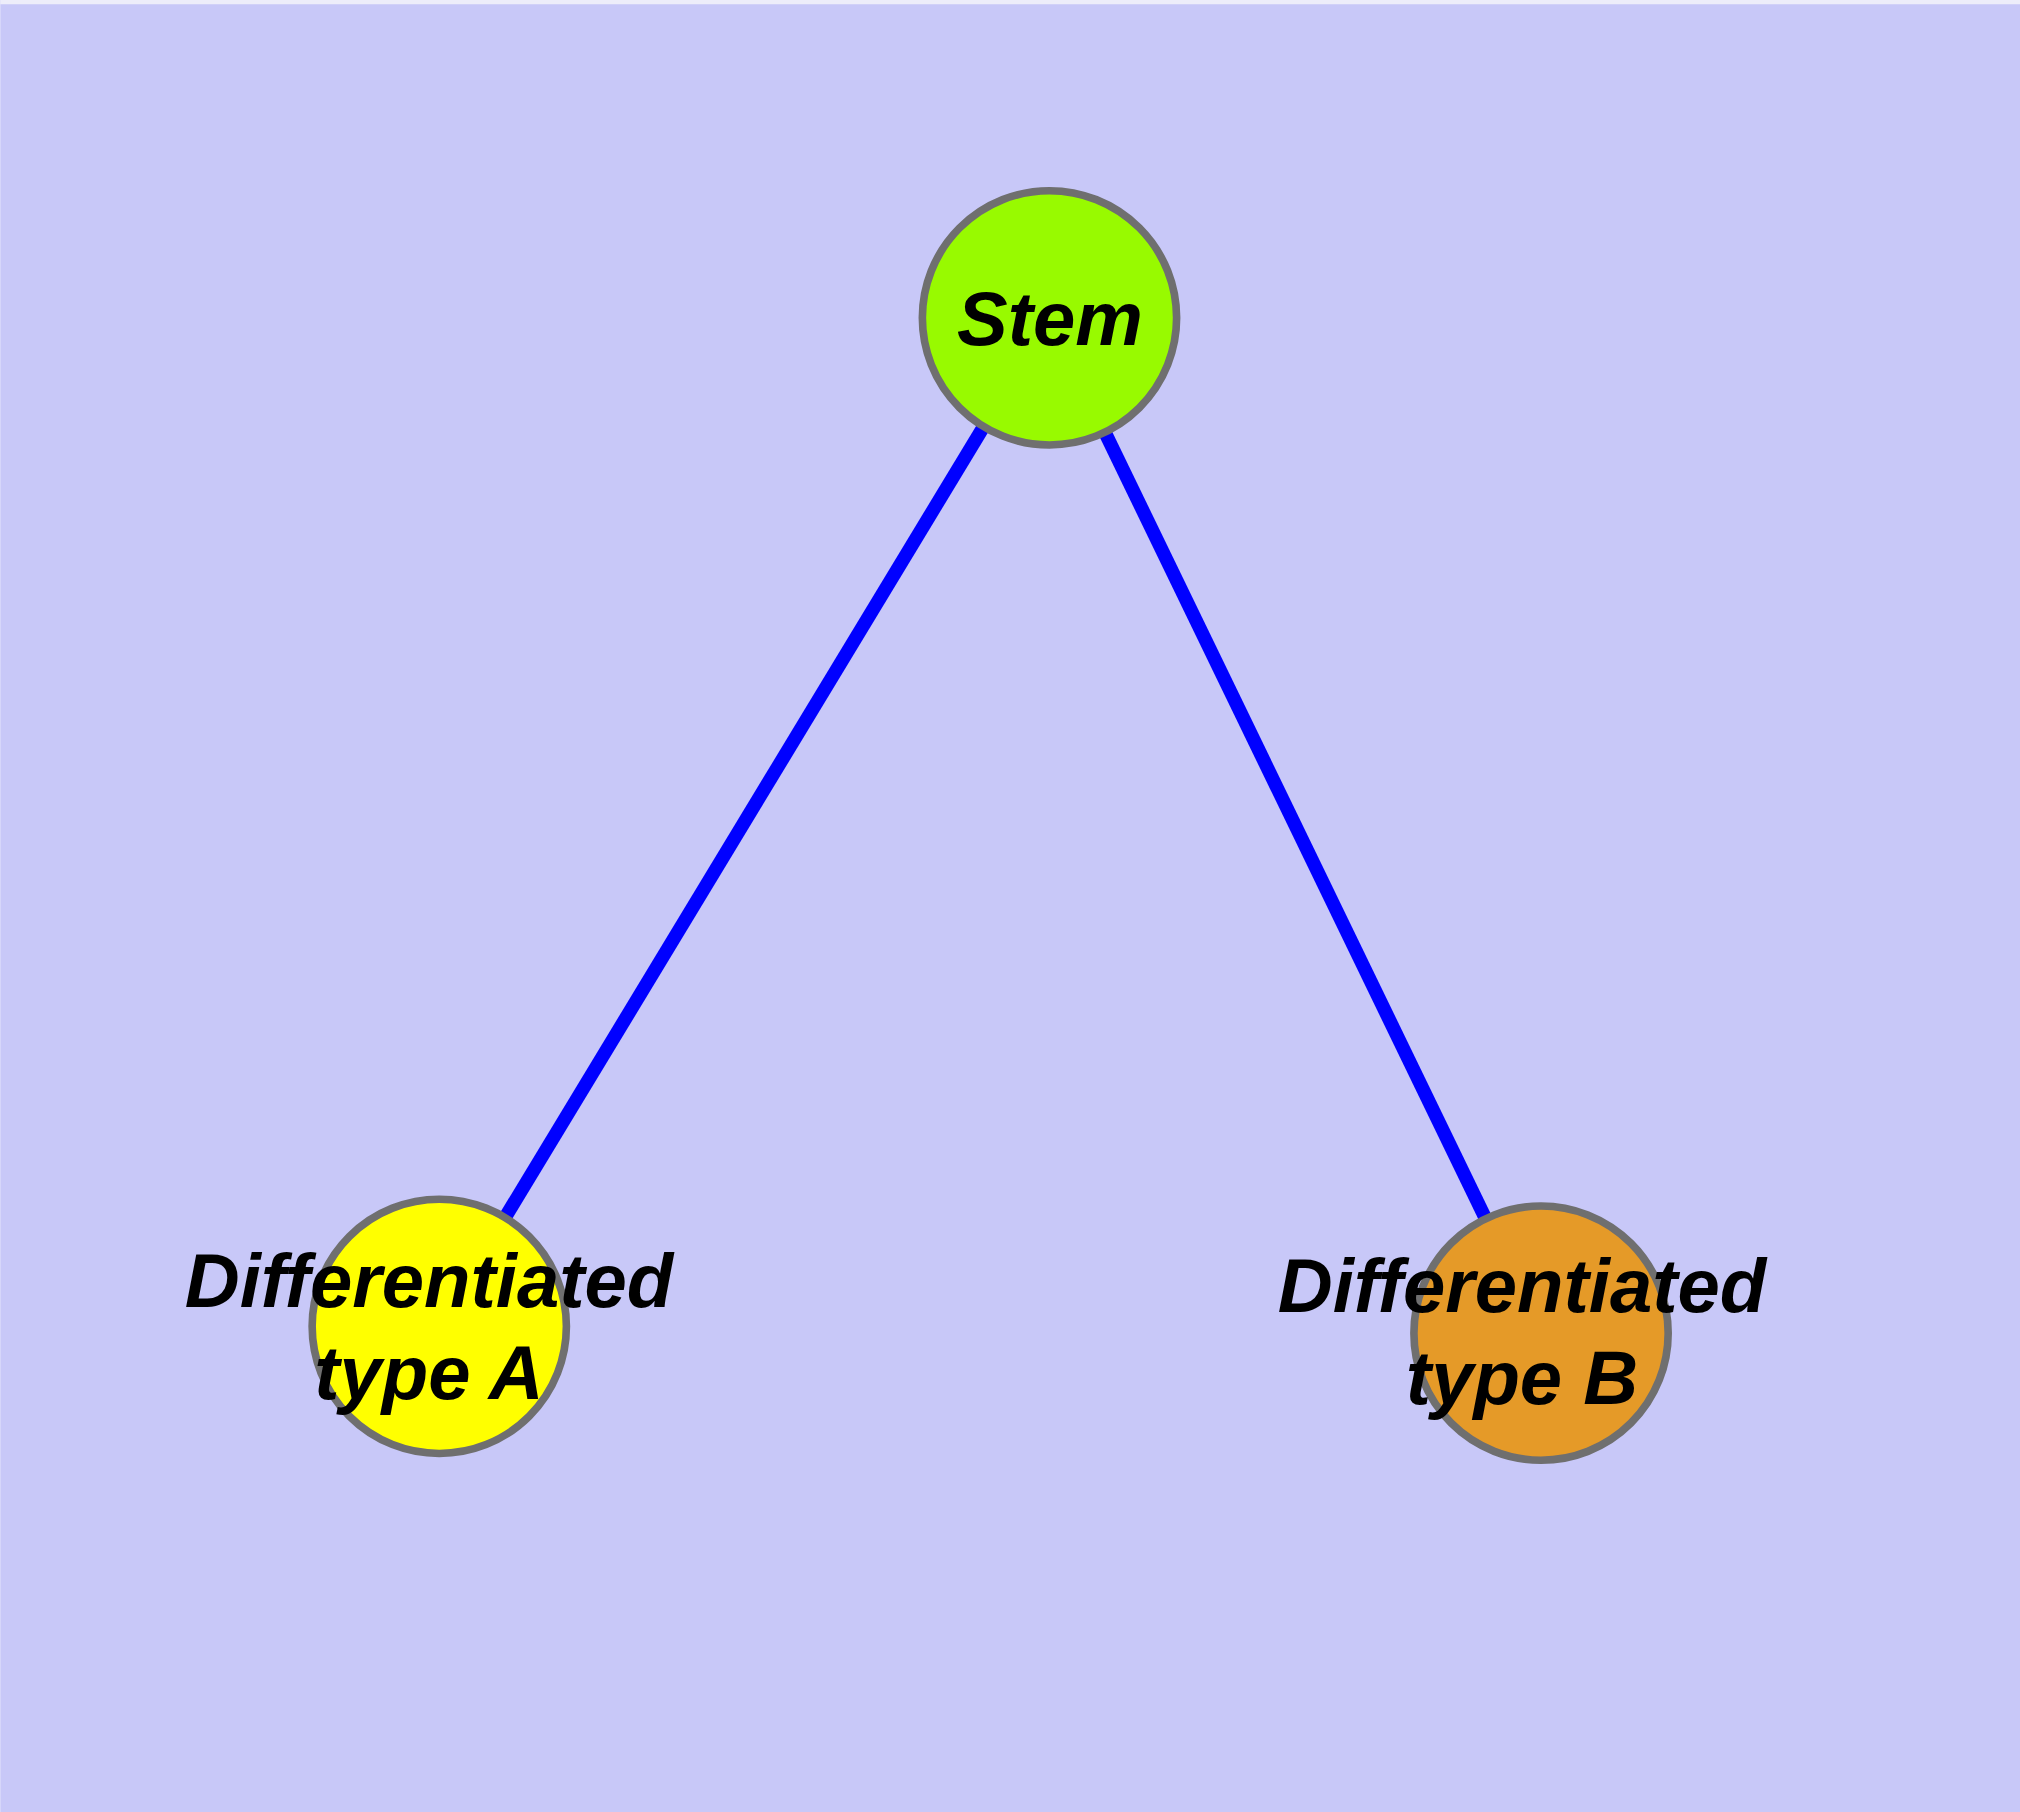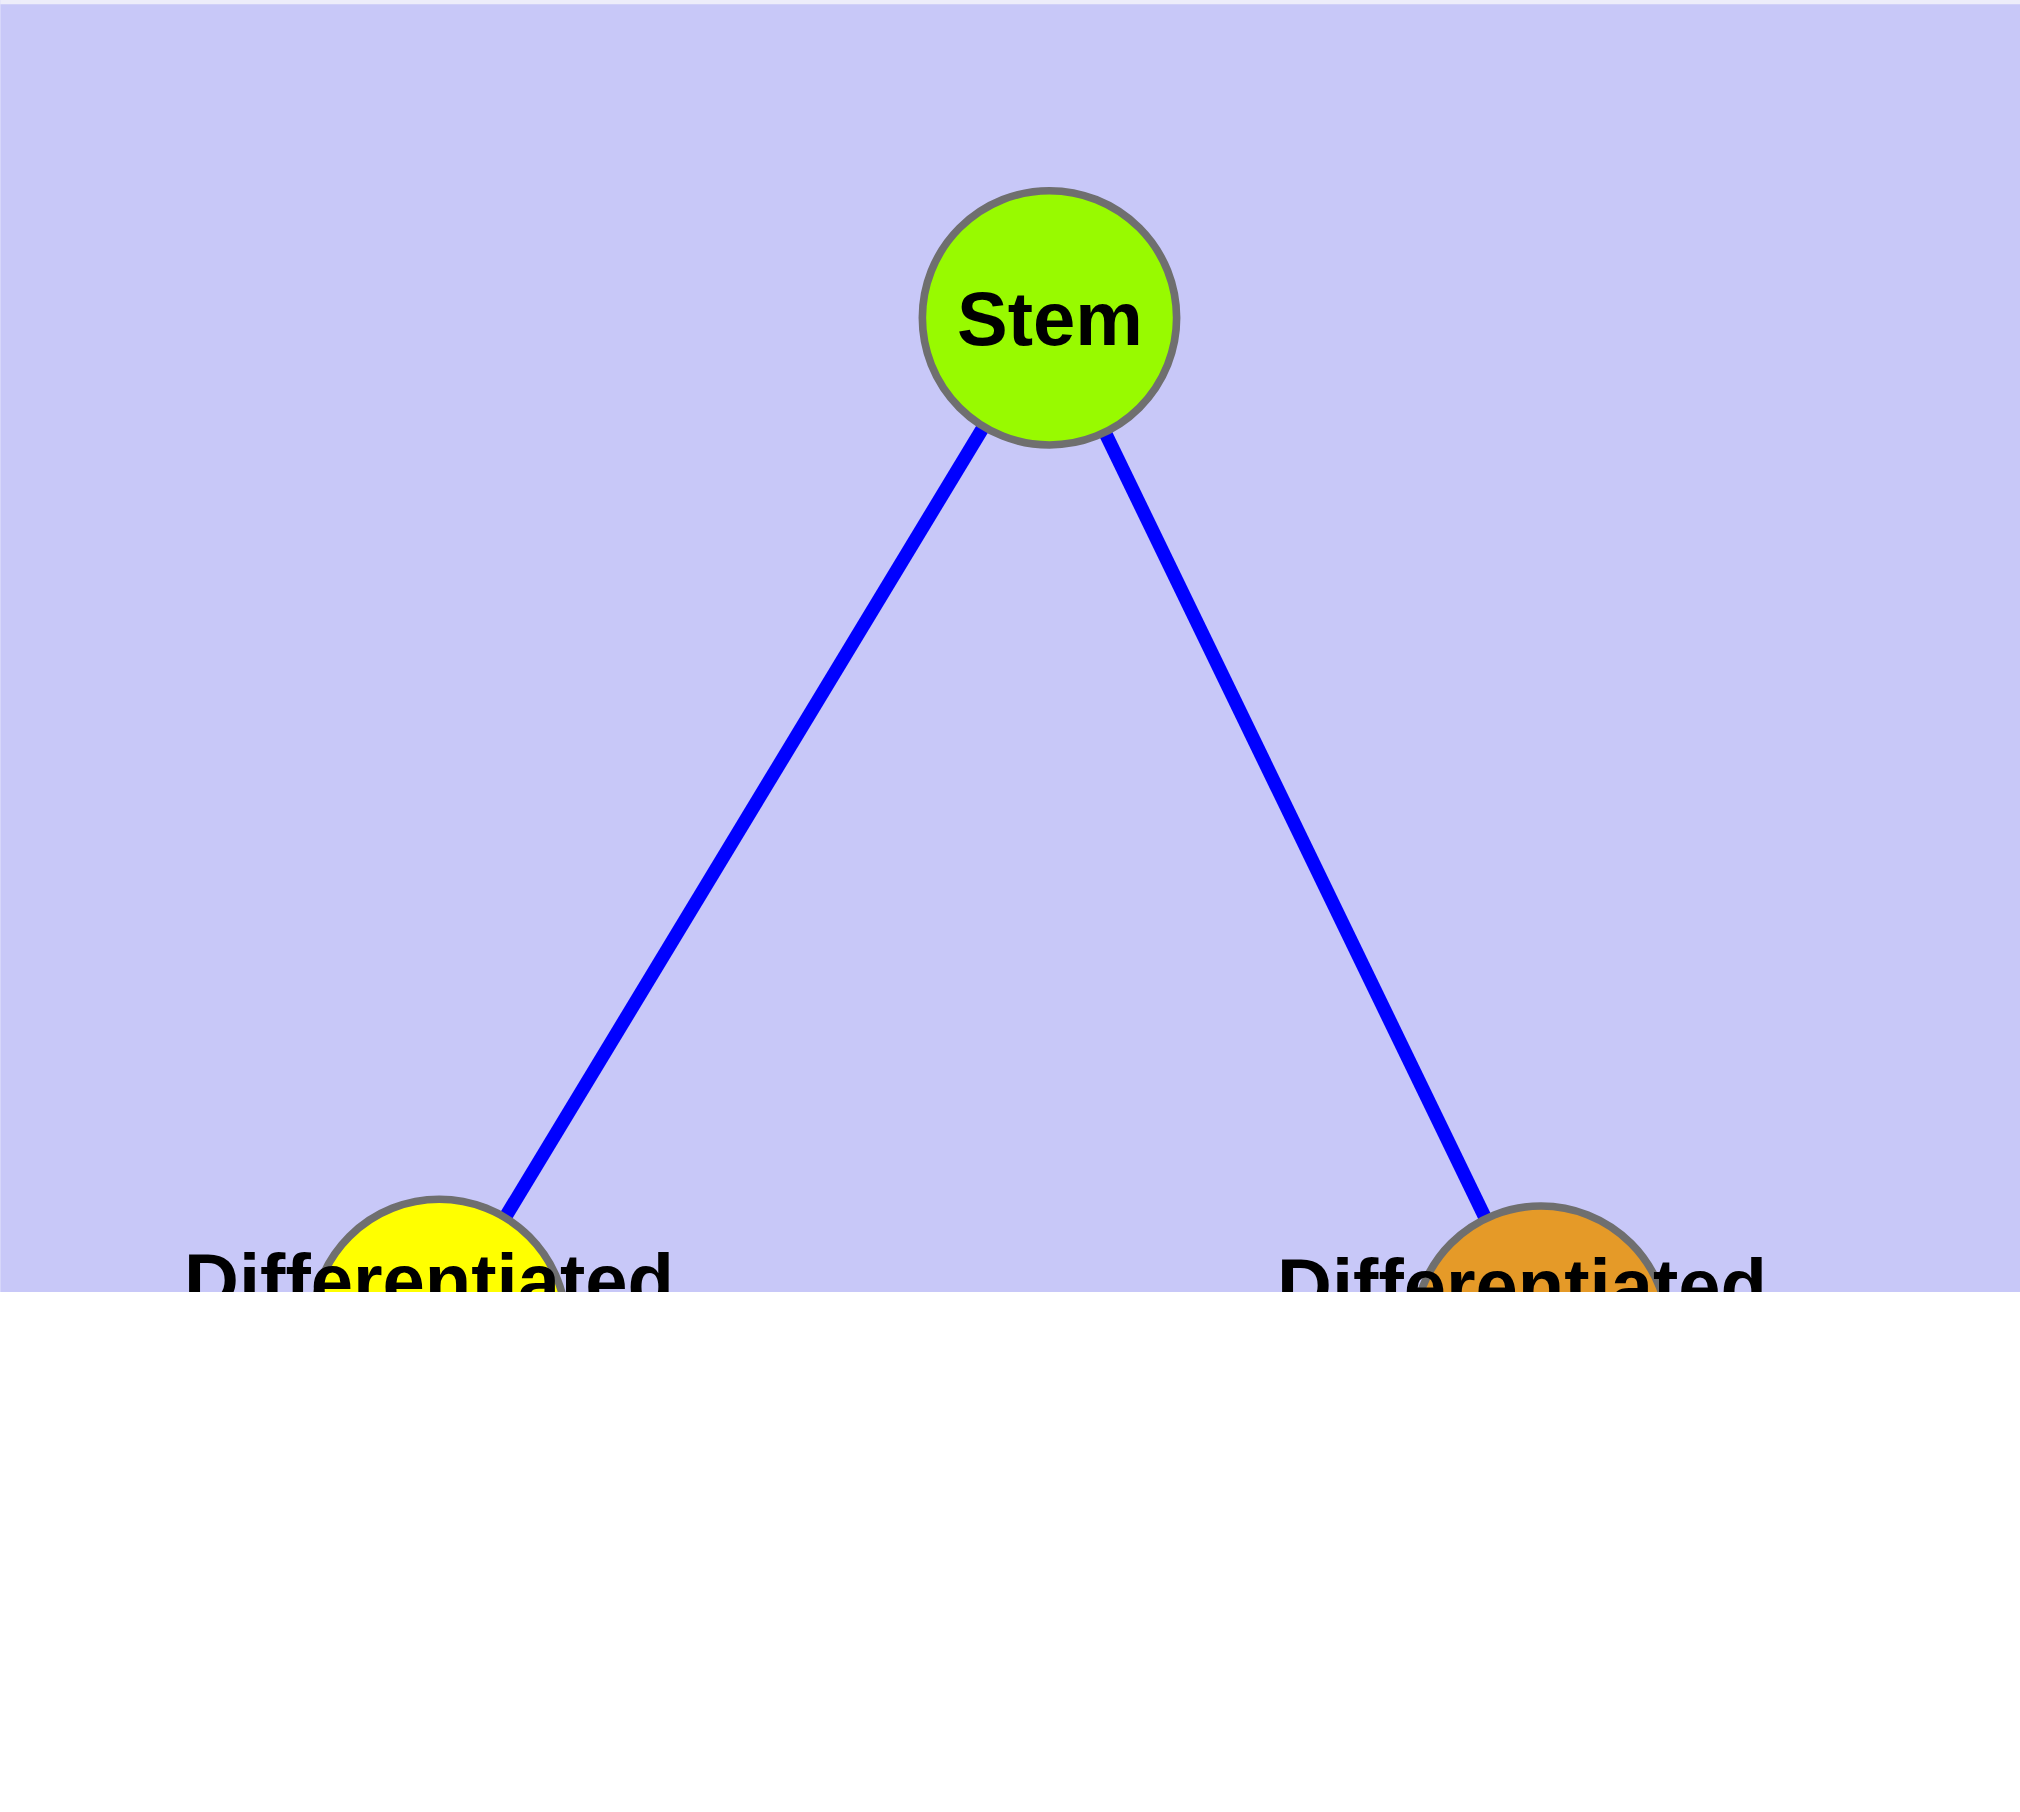--- a/index.html
+++ b/index.html
@@ -3,23 +3,24 @@
 <meta charset="utf-8">
 <style>
   html, body {
     margin: 0;
     padding: 0;
     background: #ffffff;
   }
   .canvas {
     position: relative;
     width: 2021px;
-    height: 1292px;
+    height: 1812px;
     overflow: hidden;
     font-family: "Liberation Sans", sans-serif;
+    font-style: italic;
   }
   .canvas svg {
     position: absolute;
     left: 0;
     top: 0;
     width: 2021px;
     height: 1812px;
     display: block;
   }
   .node-label {

